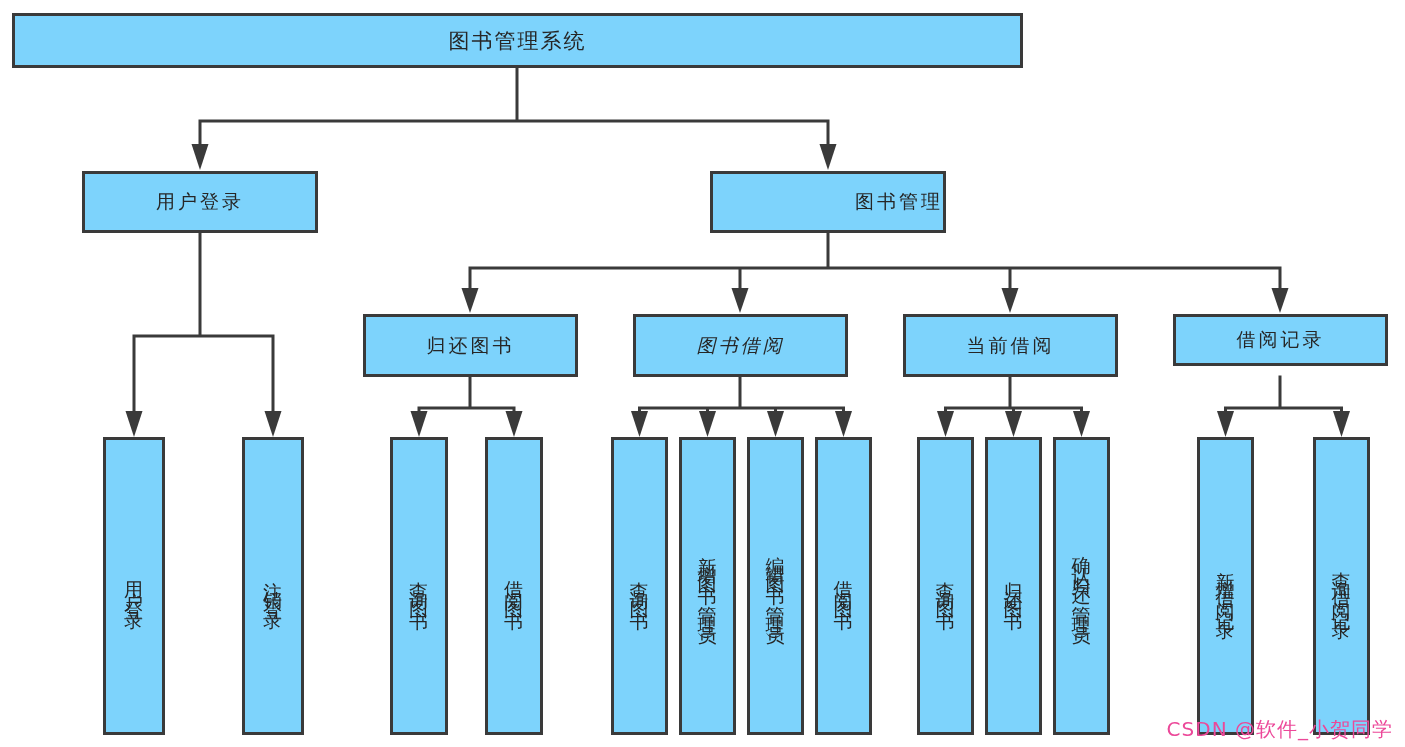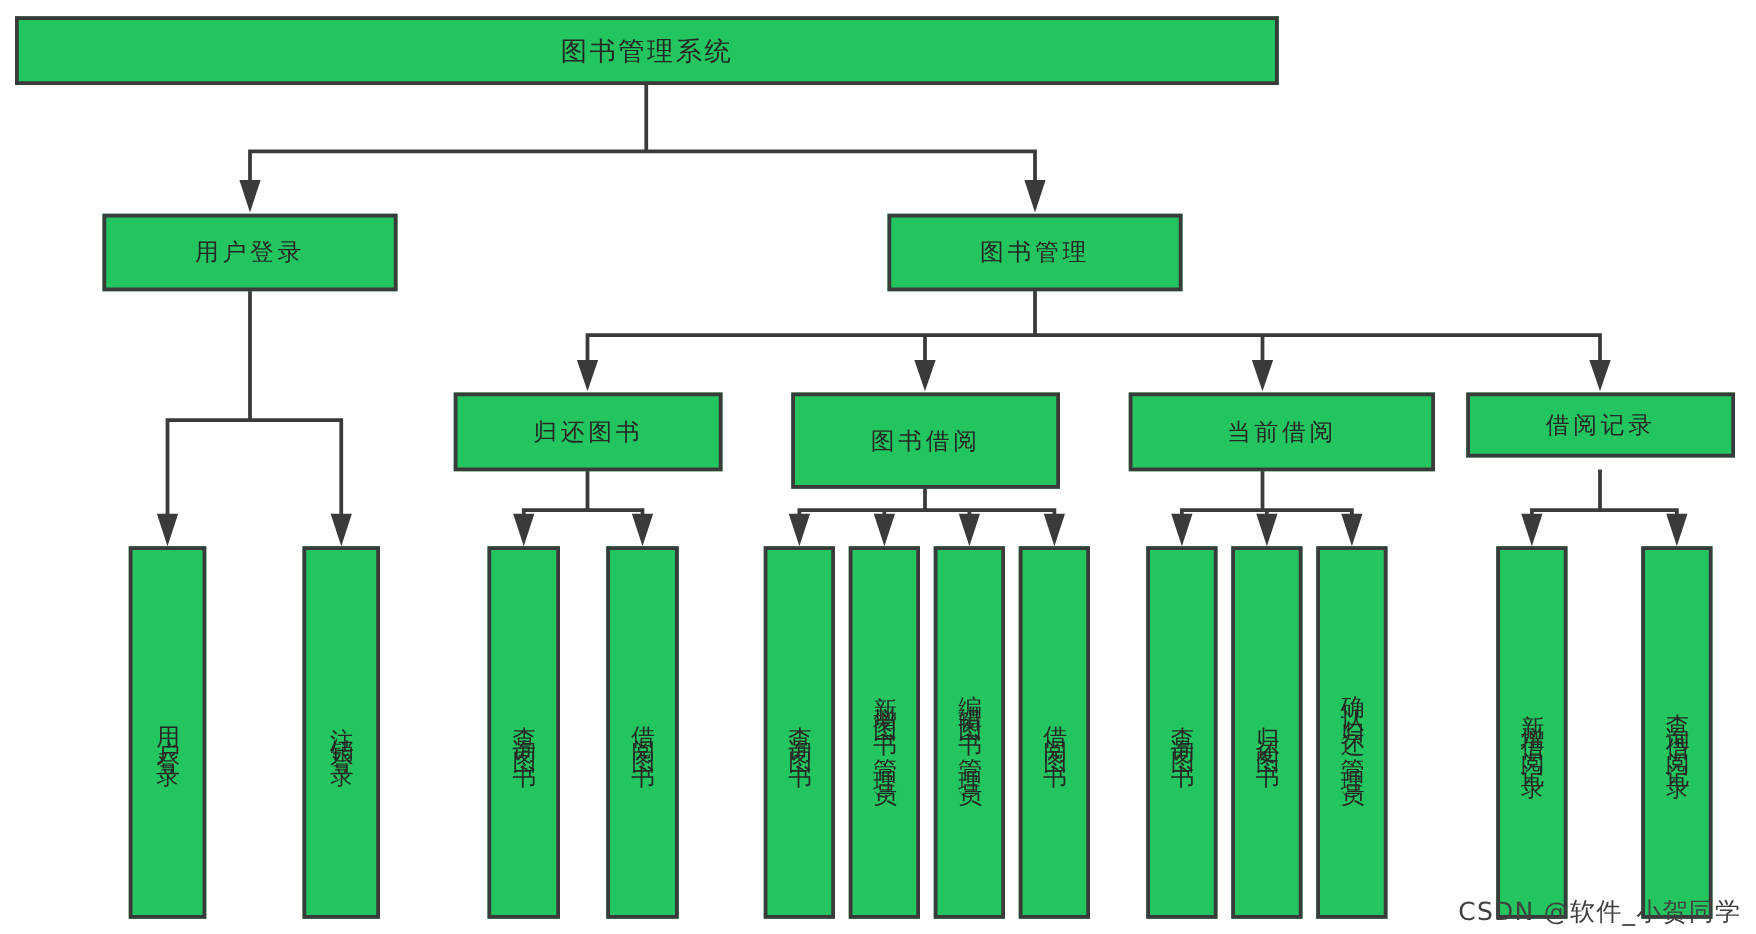--- a/index.html
+++ b/index.html
@@ -13,42 +13,42 @@
   }
   #connector-svg {
     position: absolute;
     left: 0; top: 0;
     width: 1405px; height: 747px;
   }
   .box {
     position: absolute;
     box-sizing: border-box;
     border: 3px solid #3a3a3a;
-    background: #22c55e;
+    background: #7dd3fc;
     display: flex;
     align-items: center;
     justify-content: center;
     color: #262626;
   }
   .root-box   { font-size: 21px; letter-spacing: 2px; }
   .branch-box { font-size: 19px; letter-spacing: 3px; }
   .leaf-box   { font-size: 19px; }
   .leaf-box .vlabel {
     writing-mode: vertical-rl;
     line-height: 1;
     letter-spacing: 10px;
     white-space: nowrap;
   }
   #watermark {
     position: absolute;
     top: 716px;
     right: 12px;
     font-size: 20px;
     letter-spacing: 1px;
-    color: #404040;
+    color: #ec4899;
     white-space: nowrap;
   }
 </style>
 </head>
 <body>
 
 <div id="canvas">
 
   <svg id="connector-svg" viewBox="0 0 1405 747" xmlns="http://www.w3.org/2000/svg">
     <g stroke="#3a3a3a" stroke-width="3" fill="none" stroke-linecap="square">
@@ -107,31 +107,31 @@
     </g>
   </svg>
 
   <div class="box root-box" style="left:12px; top:13px; width:1011px; height:55px;">
     <span>图书管理系统</span>
   </div>
 
   <div class="box branch-box" style="left:82px; top:171px; width:236px; height:62px;">
     <span>用户登录</span>
   </div>
-  <div class="box branch-box" style="left:710px; top:171px; width:236px; height:62px;">
+  <div class="box branch-box" style="left:710px; top:171px; width:236px; height:62px;justify-content:flex-end;">
     <span>图书管理</span>
   </div>
 
   <div class="box branch-box" style="left:363px; top:314px; width:215px; height:63px;">
     <span>归还图书</span>
   </div>
-  <div class="box branch-box" style="left:633px; top:314px; width:215px; height:77px;">
+  <div class="box branch-box" style="left:633px; top:314px; width:215px; height:63px;font-style:italic;">
     <span>图书借阅</span>
   </div>
-  <div class="box branch-box" style="left:903px; top:314px; width:245px; height:63px;">
+  <div class="box branch-box" style="left:903px; top:314px; width:215px; height:63px;">
     <span>当前借阅</span>
   </div>
   <div class="box branch-box" style="left:1173px; top:314px; width:215px; height:52px;">
     <span>借阅记录</span>
   </div>
 
   <div class="box leaf-box" style="left:103px; top:437px; width:62px; height:298px;">
     <span class="vlabel">用户登录</span>
   </div>
   <div class="box leaf-box" style="left:242px; top:437px; width:62px; height:298px;">

